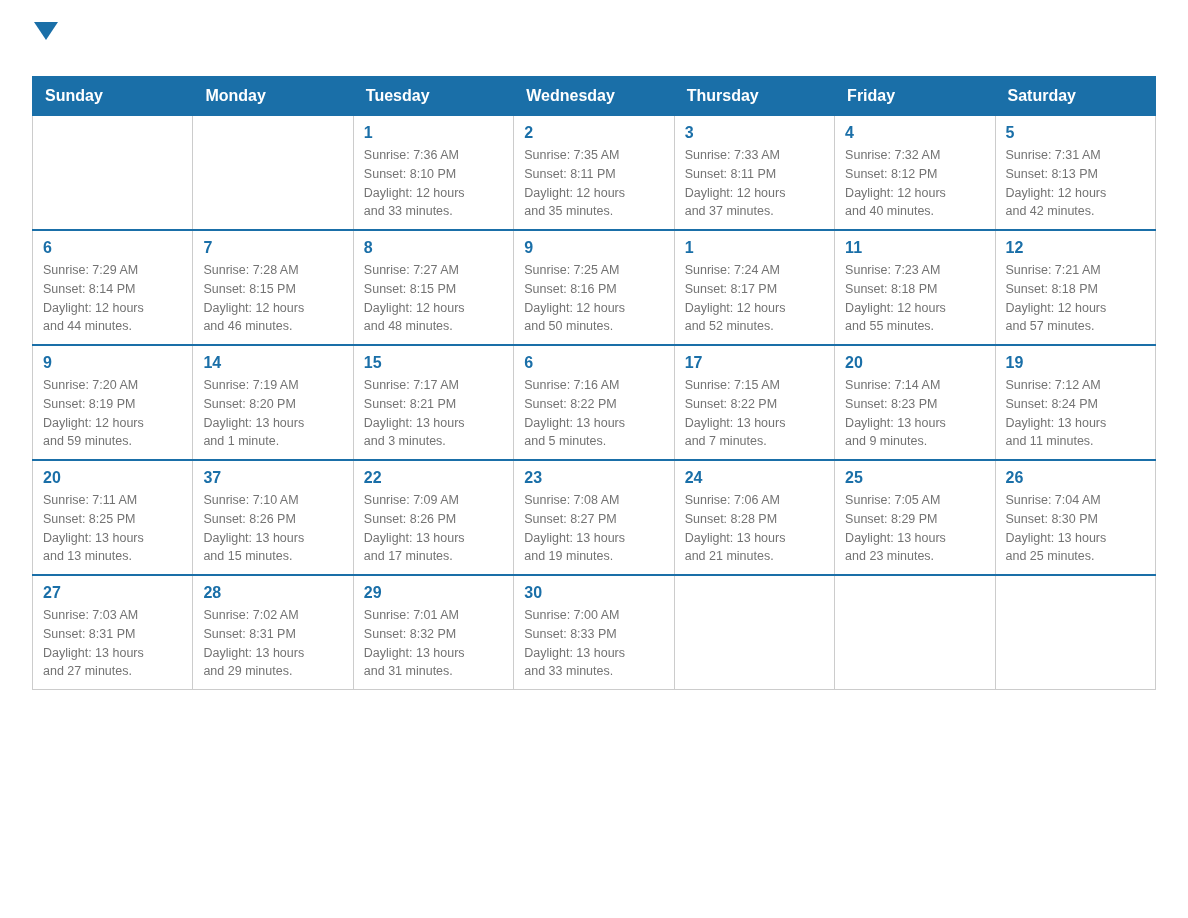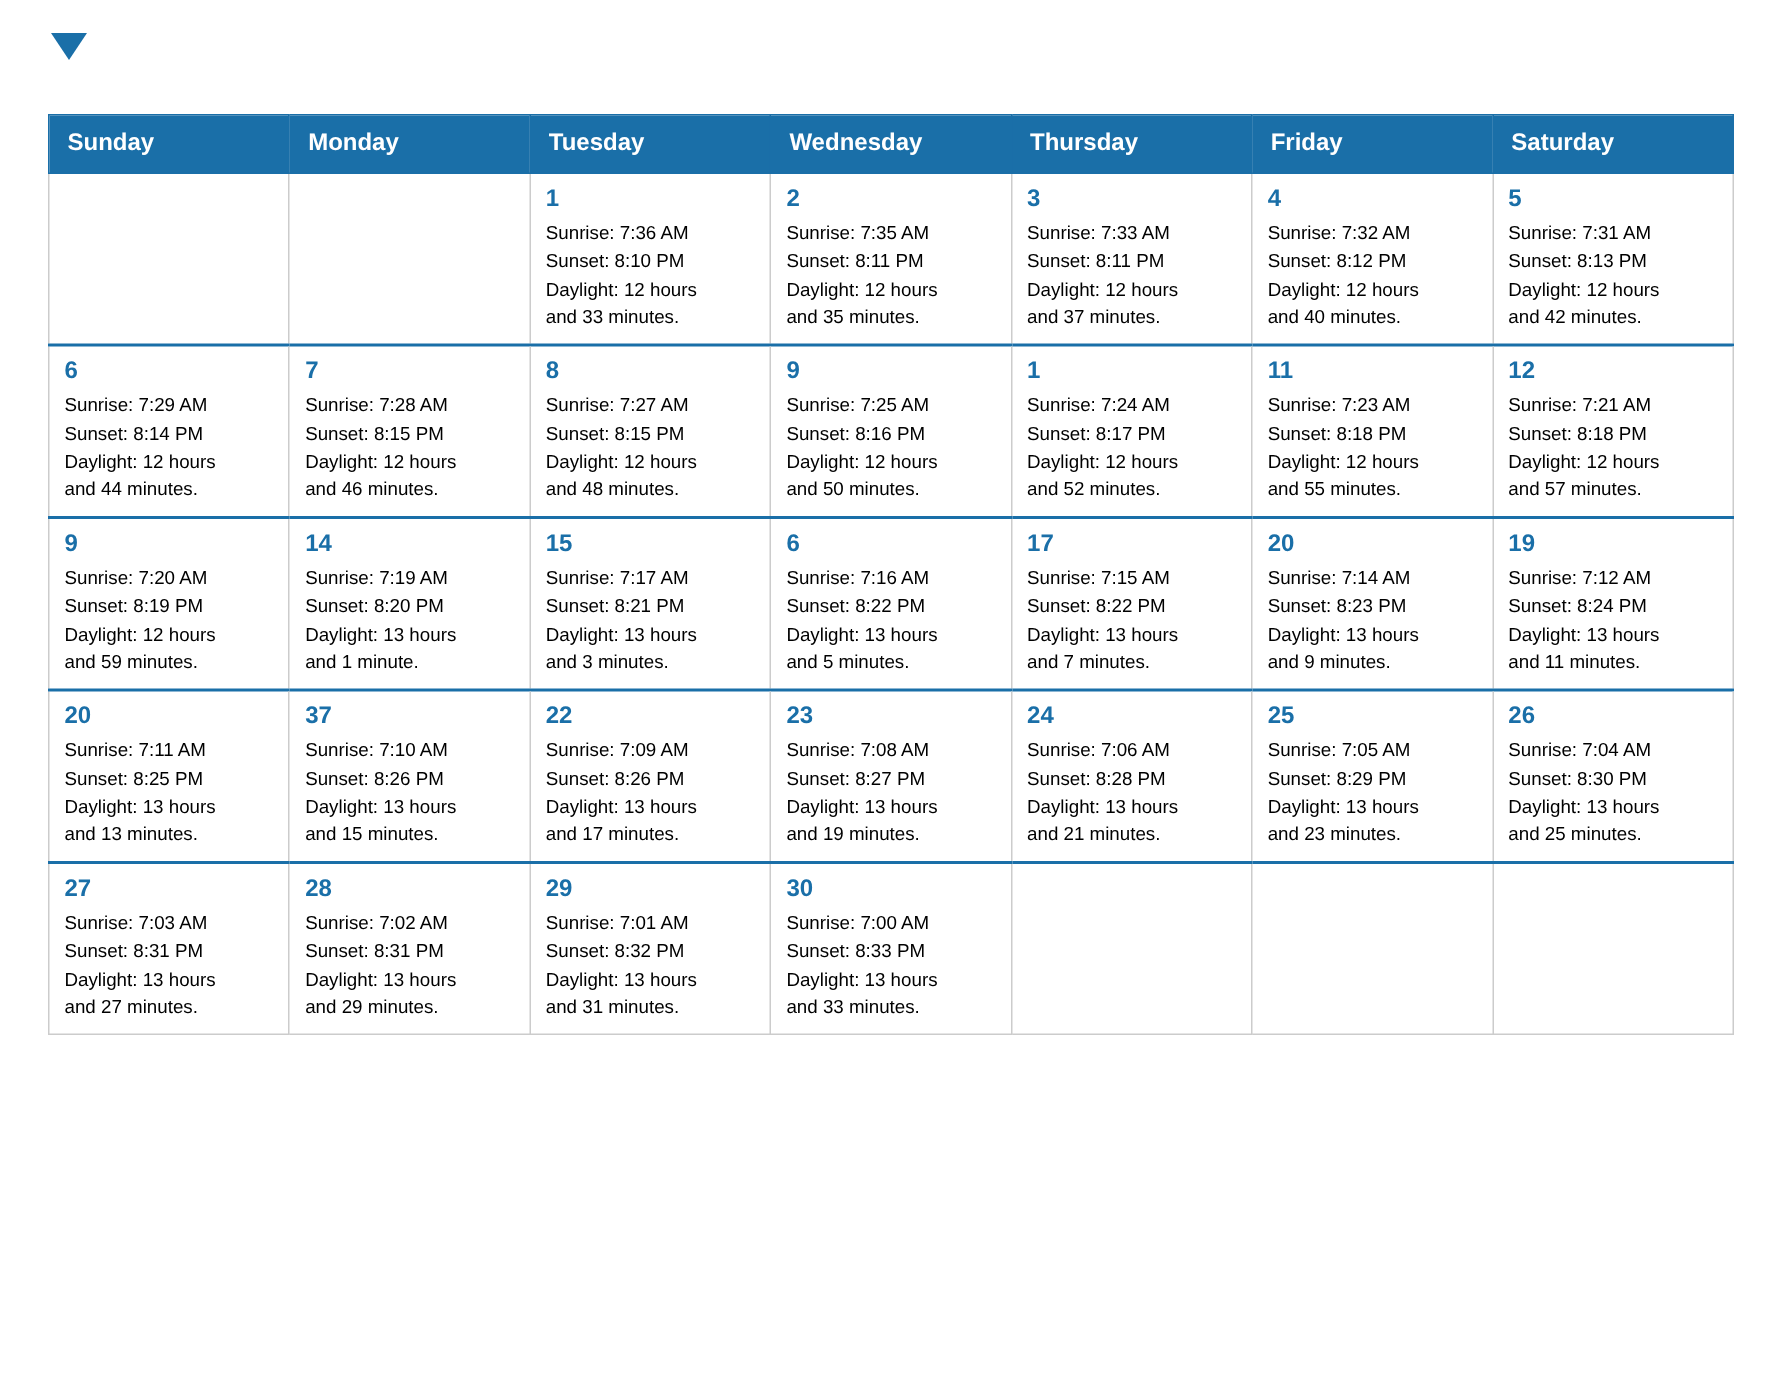--- a/index.html
+++ b/index.html
@@ -91,21 +91,21 @@
     }
     .day-number {
       font-size: 16px;
       font-weight: bold;
       color: #1a6fa8;
       display: block;
       margin-bottom: 4px;
     }
     .day-info {
       font-size: 12.5px;
-      color: #000000;
+      color: #737373;
       line-height: 1.5;
     }
     .empty-cell {
       background: #fff;
     }
     .row-divider td {
       border-top: 2px solid #1a6fa8;
     }
   </style>
 </head>

